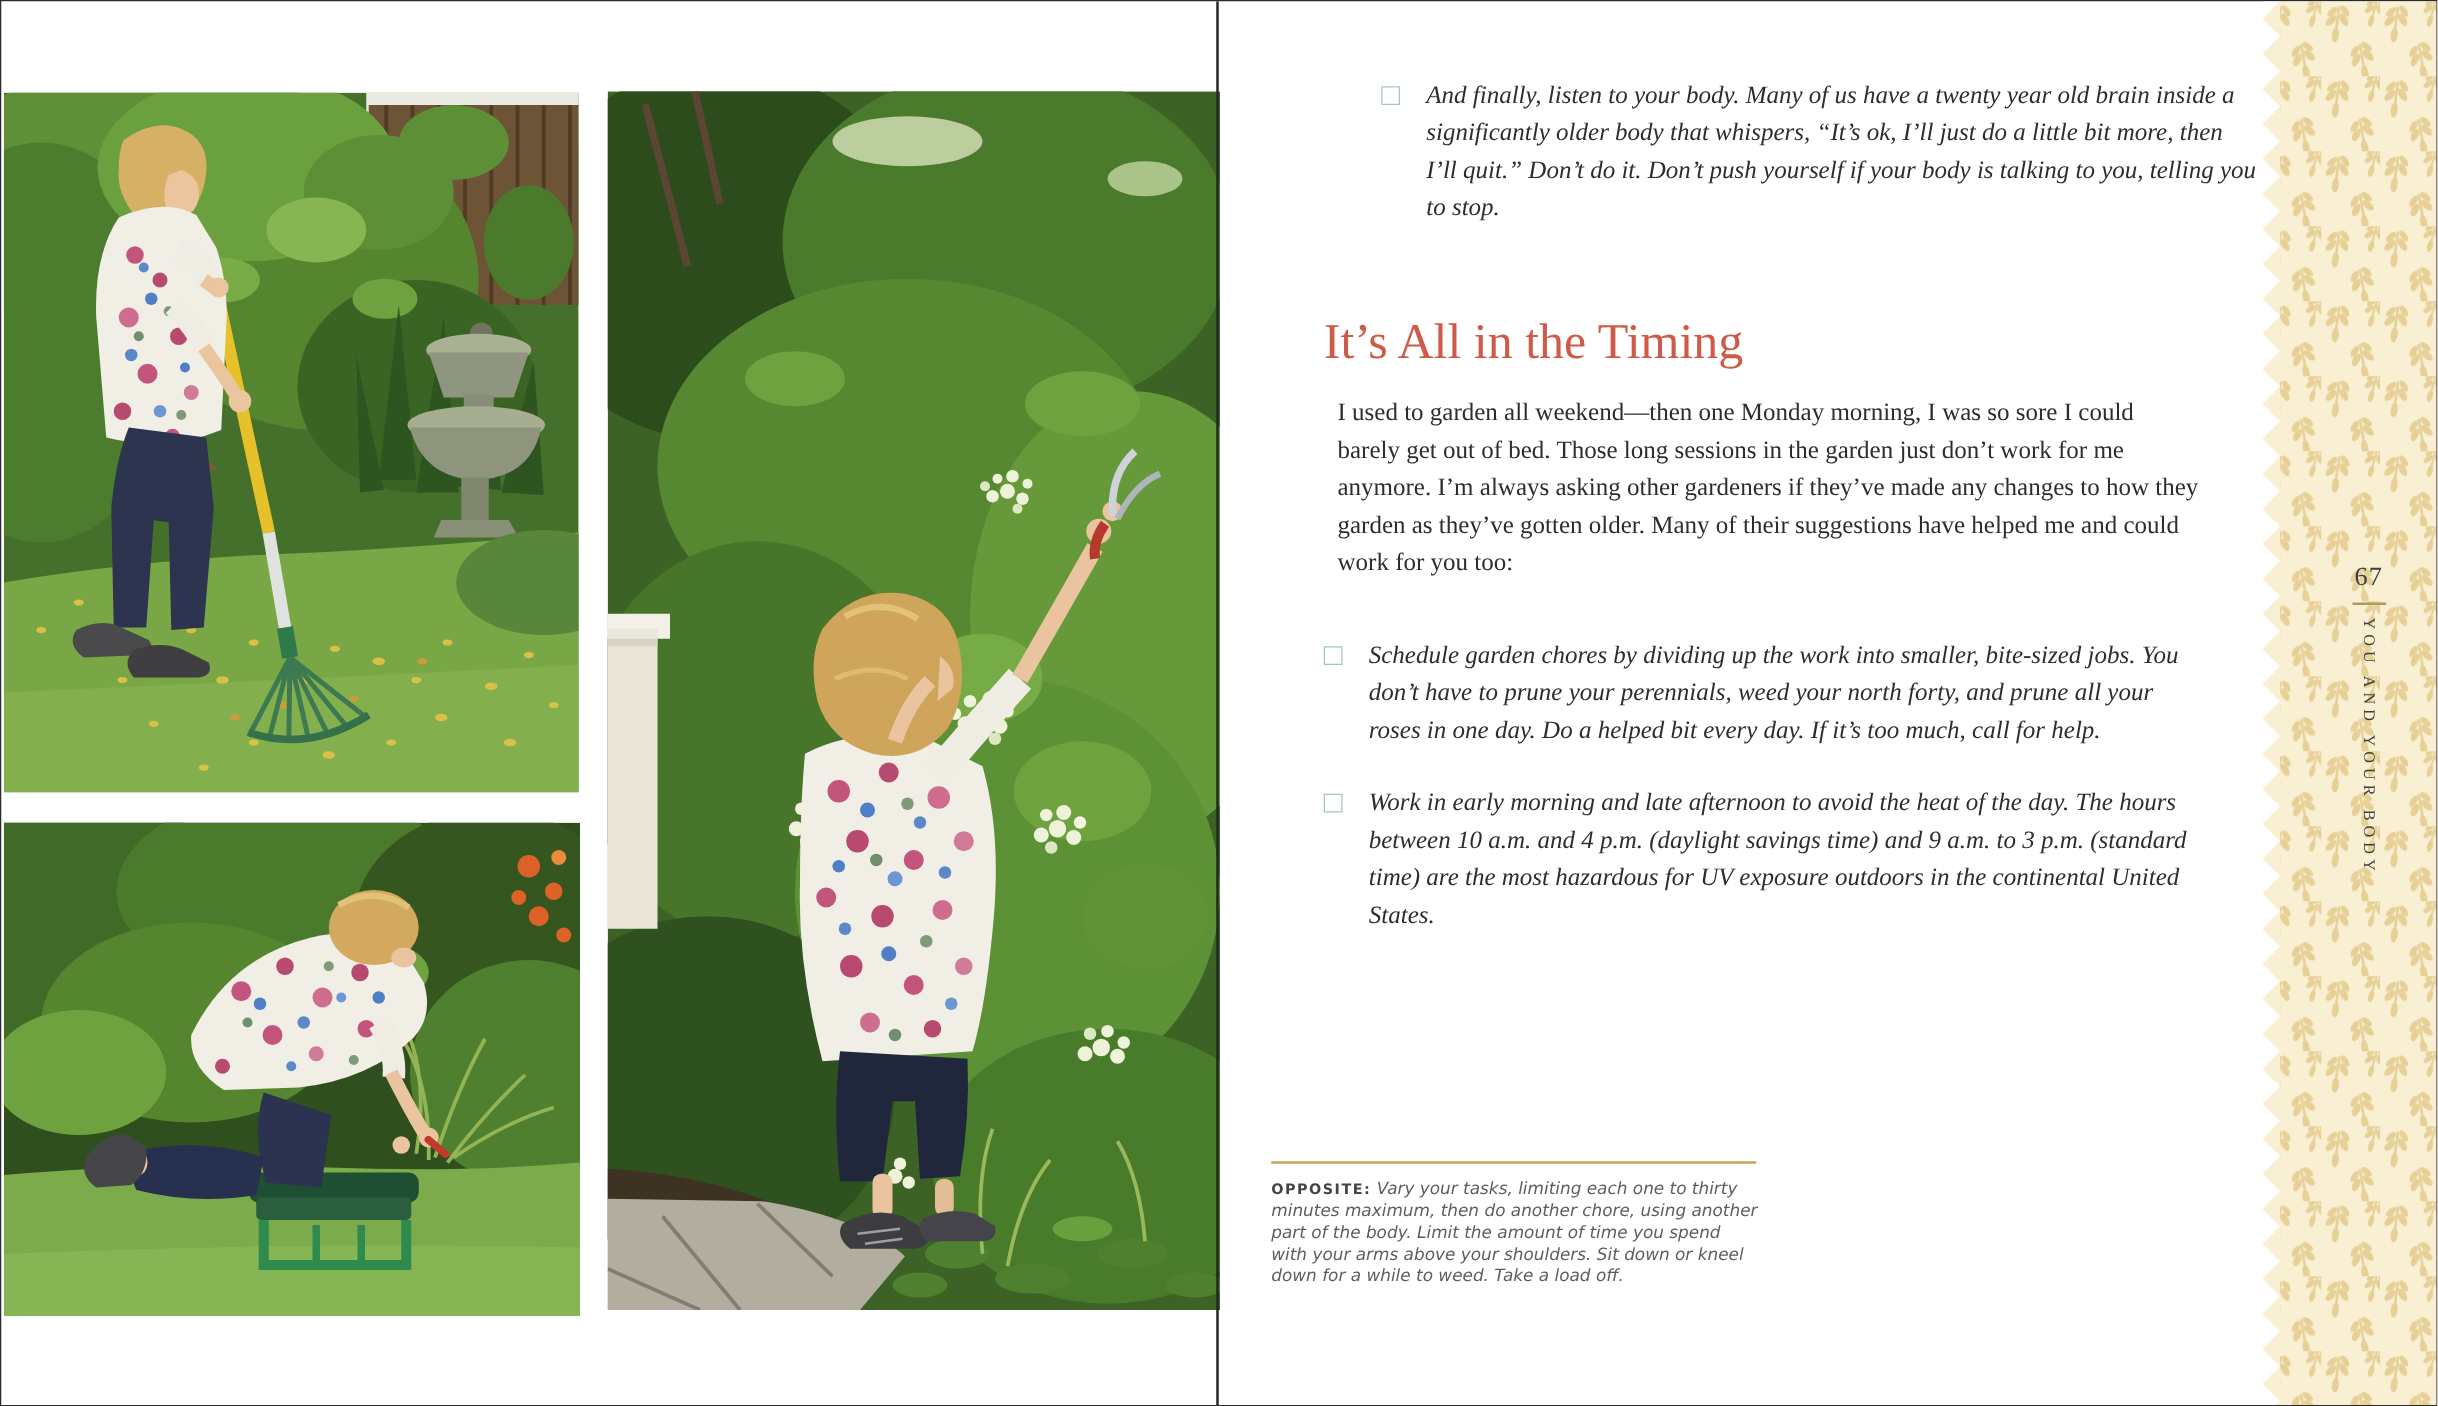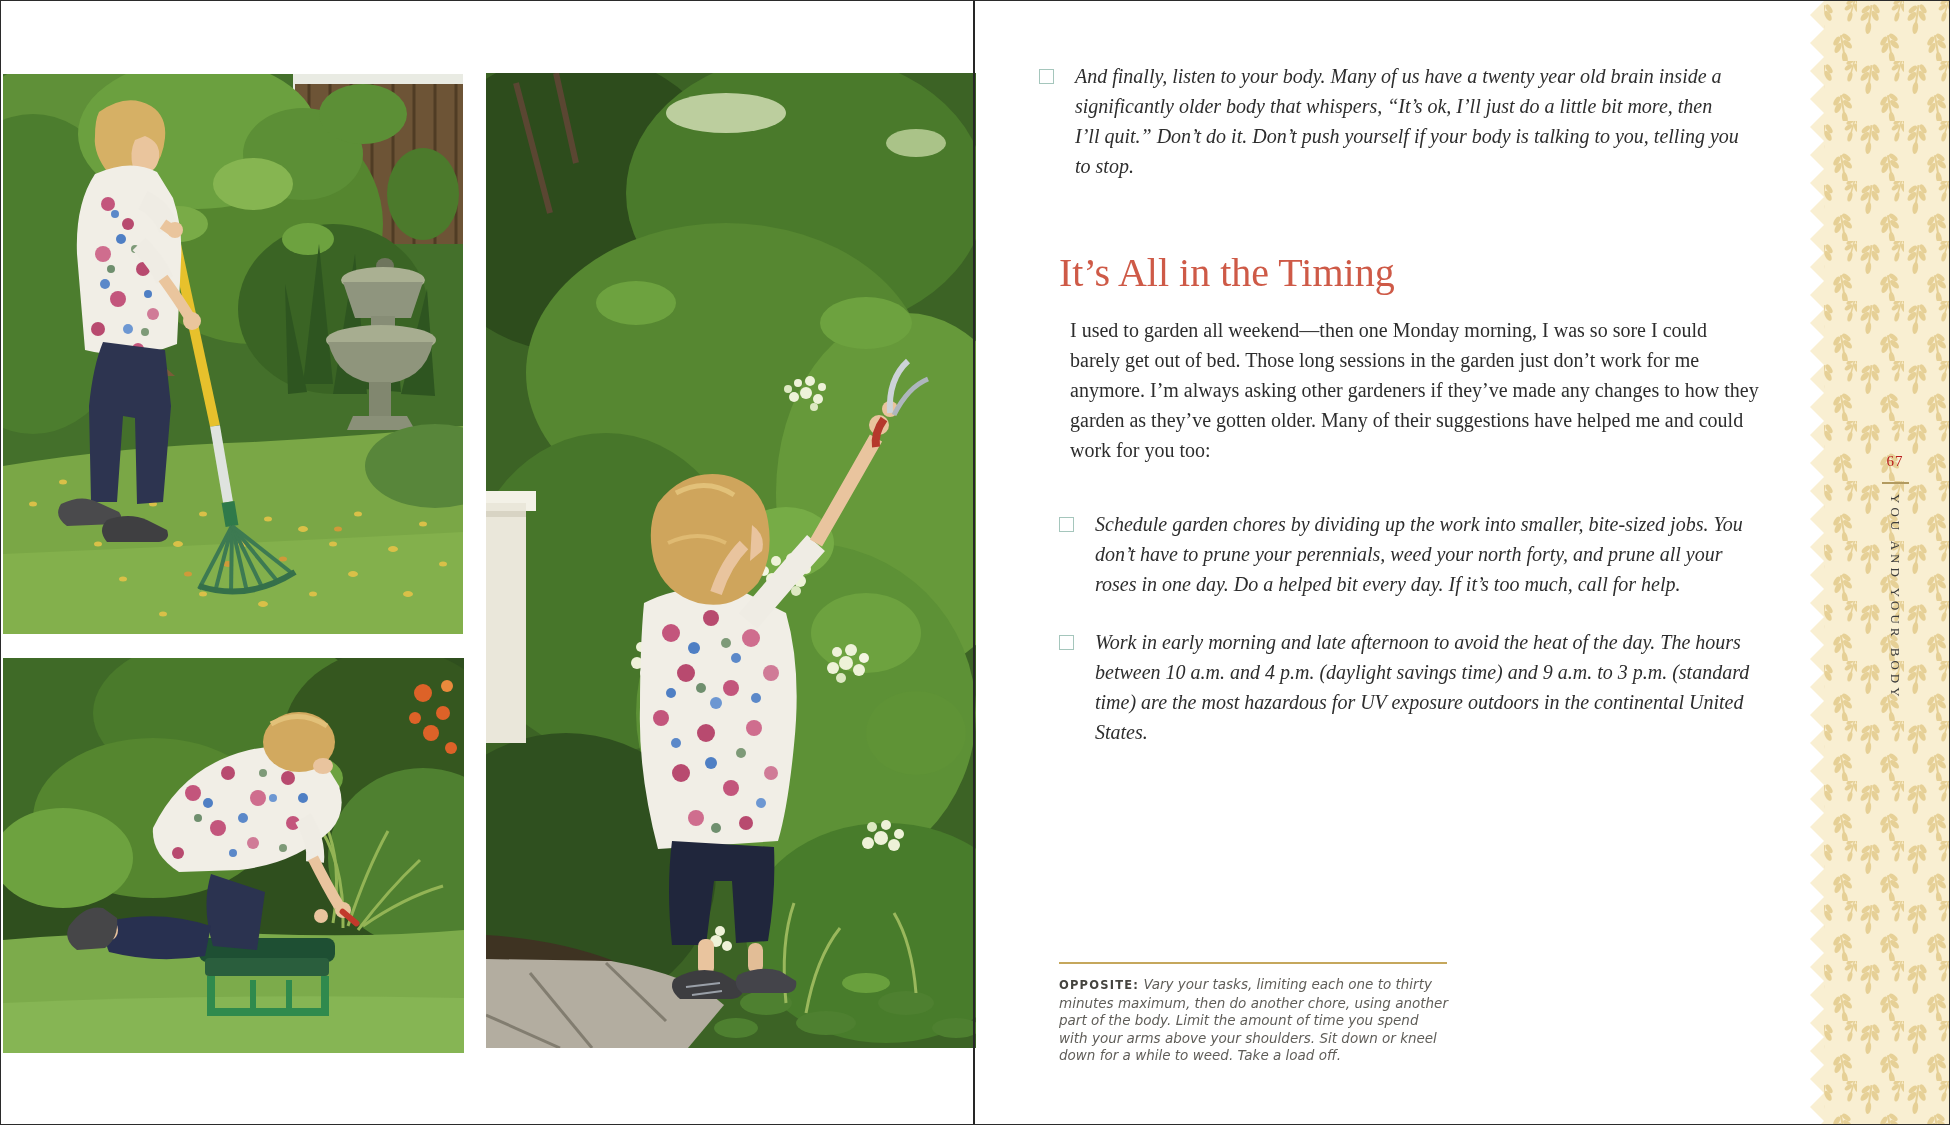--- a/index.html
+++ b/index.html
@@ -11,37 +11,37 @@
   .photo svg{display:block;width:100%;height:100%;}
   .photo1{left:2px;top:73px;width:460px;height:560px;}
   .photo2{left:2px;top:657px;width:461px;height:395px;}
   .photo3{left:485px;top:72px;width:490px;height:975px;}
   .gutter{position:absolute;left:972px;top:0;width:2px;height:1125px;background:#262626;}
   
   .check-item{display:flex;gap:21px;}
   .checkbox{flex:0 0 13px;width:13px;height:13px;border:1.5px solid #a5c6bc;
             margin-top:8px;background:#fff;}
   .check-item p{margin:0;font-style:italic;font-size:20px;line-height:30px;color:#2d2d2d;}
-  .lead-item{position:absolute;left:1038px;top:60px;width:700px;}
+  .lead-item{position:absolute;left:1104px;top:60px;width:700px;}
   .heading{position:absolute;left:1058px;top:246px;margin:0;font-weight:400;
            font-size:40px;line-height:52px;color:#ce5a47;text-align:right;}
   .intro{position:absolute;left:1058px;top:303px;width:692px;margin:11px;
          font-size:20px;line-height:30px;color:#2d2d2d;}
   .checklist{position:absolute;left:1058px;top:508px;width:700px;}
   .checklist .check-item{margin-bottom:28px;}
-  .caption-block{position:absolute;left:1058px;top:928px;width:392px;margin-top:33px;}
+  .caption-block{position:absolute;left:1016px;top:928px;width:392px;}
   .caption-rule{width:388px;height:2px;background:#c5a75c;}
   .caption{margin:12px 0 0 0;font-family:"DejaVu Sans",sans-serif;font-style:italic;
            font-size:13.5px;line-height:17.6px;color:#5f5d58;}
   .cap-label{font-style:normal;font-weight:bold;font-size:11.5px;letter-spacing:1.2px;
              color:#45443f;text-transform:uppercase;}
   
   .band{position:absolute;left:1809px;top:0;width:141px;height:1125px;}
   .folio{position:absolute;left:1842px;top:448px;width:104px;text-align:center;z-index:3;}
-  .page-number{font-size:15px;line-height:24px;letter-spacing:1px;color:#b91c1c;}
+  .page-number{font-size:21px;line-height:24px;letter-spacing:1px;color:#404040;}
   .folio-rule{width:27px;height:2px;background:#b29a5f;margin:9px auto 10px auto;}
   .section-title{writing-mode:vertical-rl;margin:0 auto;font-size:13px;
                  letter-spacing:4px;color:#3e3e3e;}
 </style>
 </head>
 <body>
 
 <div class="canvas">
 
   <figure class="photo photo1">

